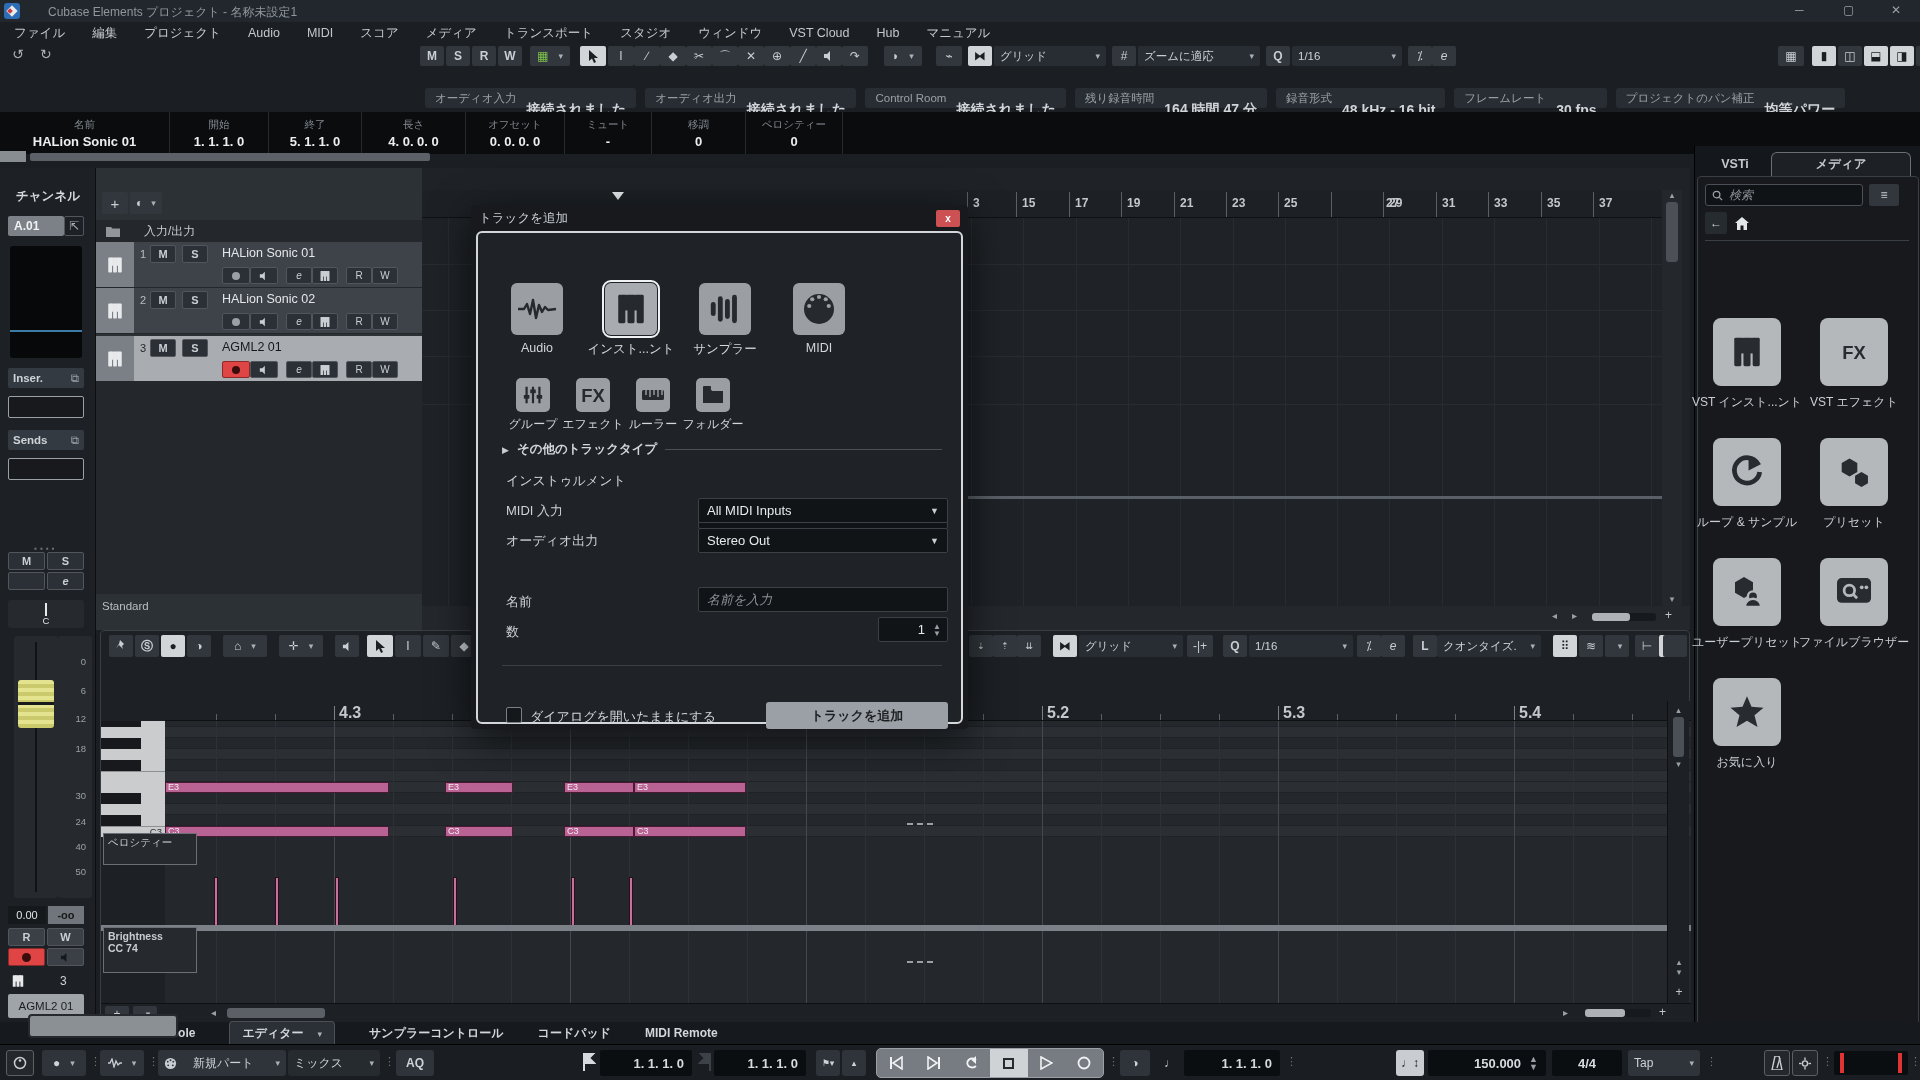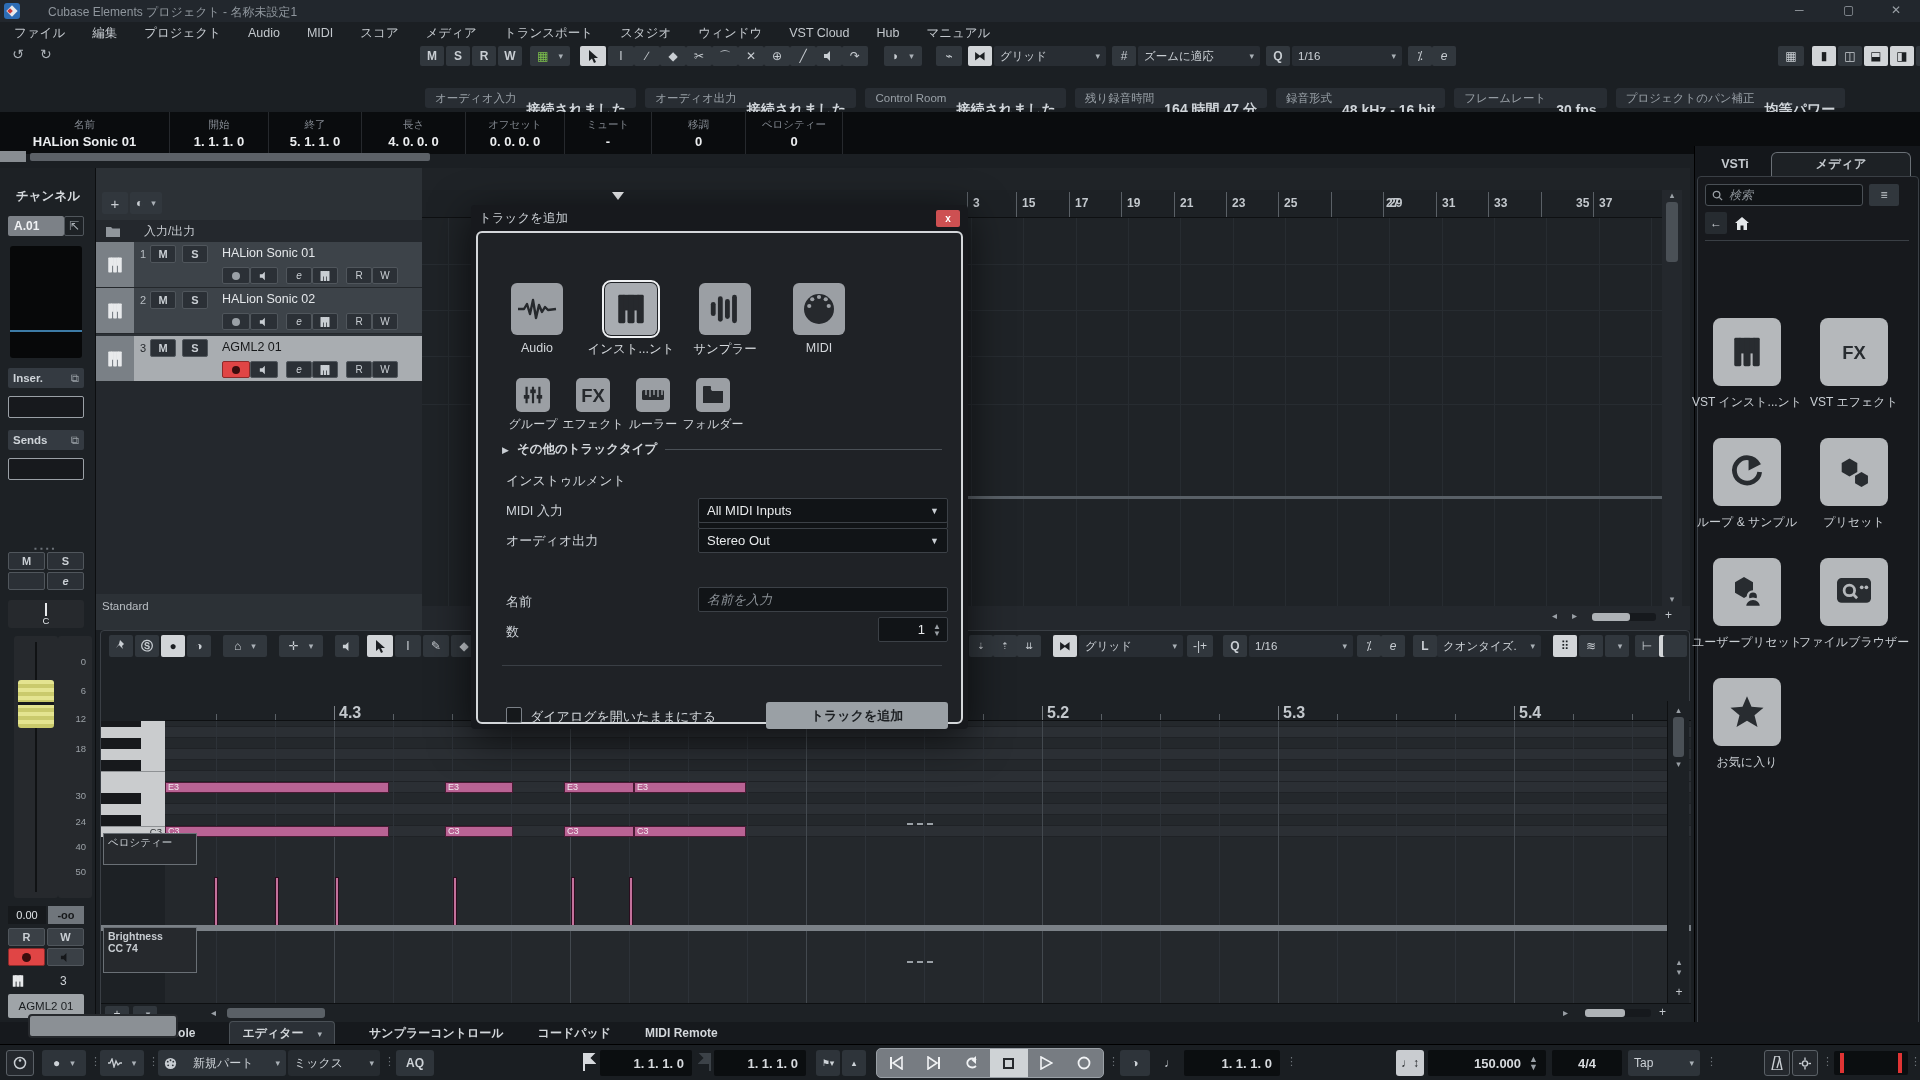--- a/index.html
+++ b/index.html
@@ -477,21 +477,21 @@
         <div class="rnum" style="left: 862px;">25</div>
         <div class="rtick" style="left: 909px;"></div>
         <div class="rnum" style="left: 964px;">27</div>
         <div class="rtick" style="left: 961px;"></div>
         <div class="rnum" style="left: 967px;">29</div>
         <div class="rtick" style="left: 1014px;"></div>
         <div class="rnum" style="left: 1020px;">31</div>
         <div class="rtick" style="left: 1066px;"></div>
         <div class="rnum" style="left: 1072px;">33</div>
         <div class="rtick" style="left: 1119px;"></div>
-        <div class="rnum" style="left: 1125px; margin-left: 29px;">35</div>
+        <div class="rnum" style="left: 1125px;">35</div>
         <div class="rtick" style="left: 1171px;"></div>
         <div class="rnum" style="left: 1177px;">37</div>
       </div>
     <div class="abs" style="left:190px;top:24px;width:0;height:0;border-left:6px solid transparent;border-right:6px solid transparent;border-top:8px solid #e8eaec;"></div>
     <div id="projgrid">
         <div class="gv" style="left: 26px;"></div>
         <div class="gv" style="left: 78.3px;"></div>
         <div class="gv" style="left: 130.6px;"></div>
         <div class="gv" style="left: 182.9px;"></div>
         <div class="gv" style="left: 235.2px;"></div>

